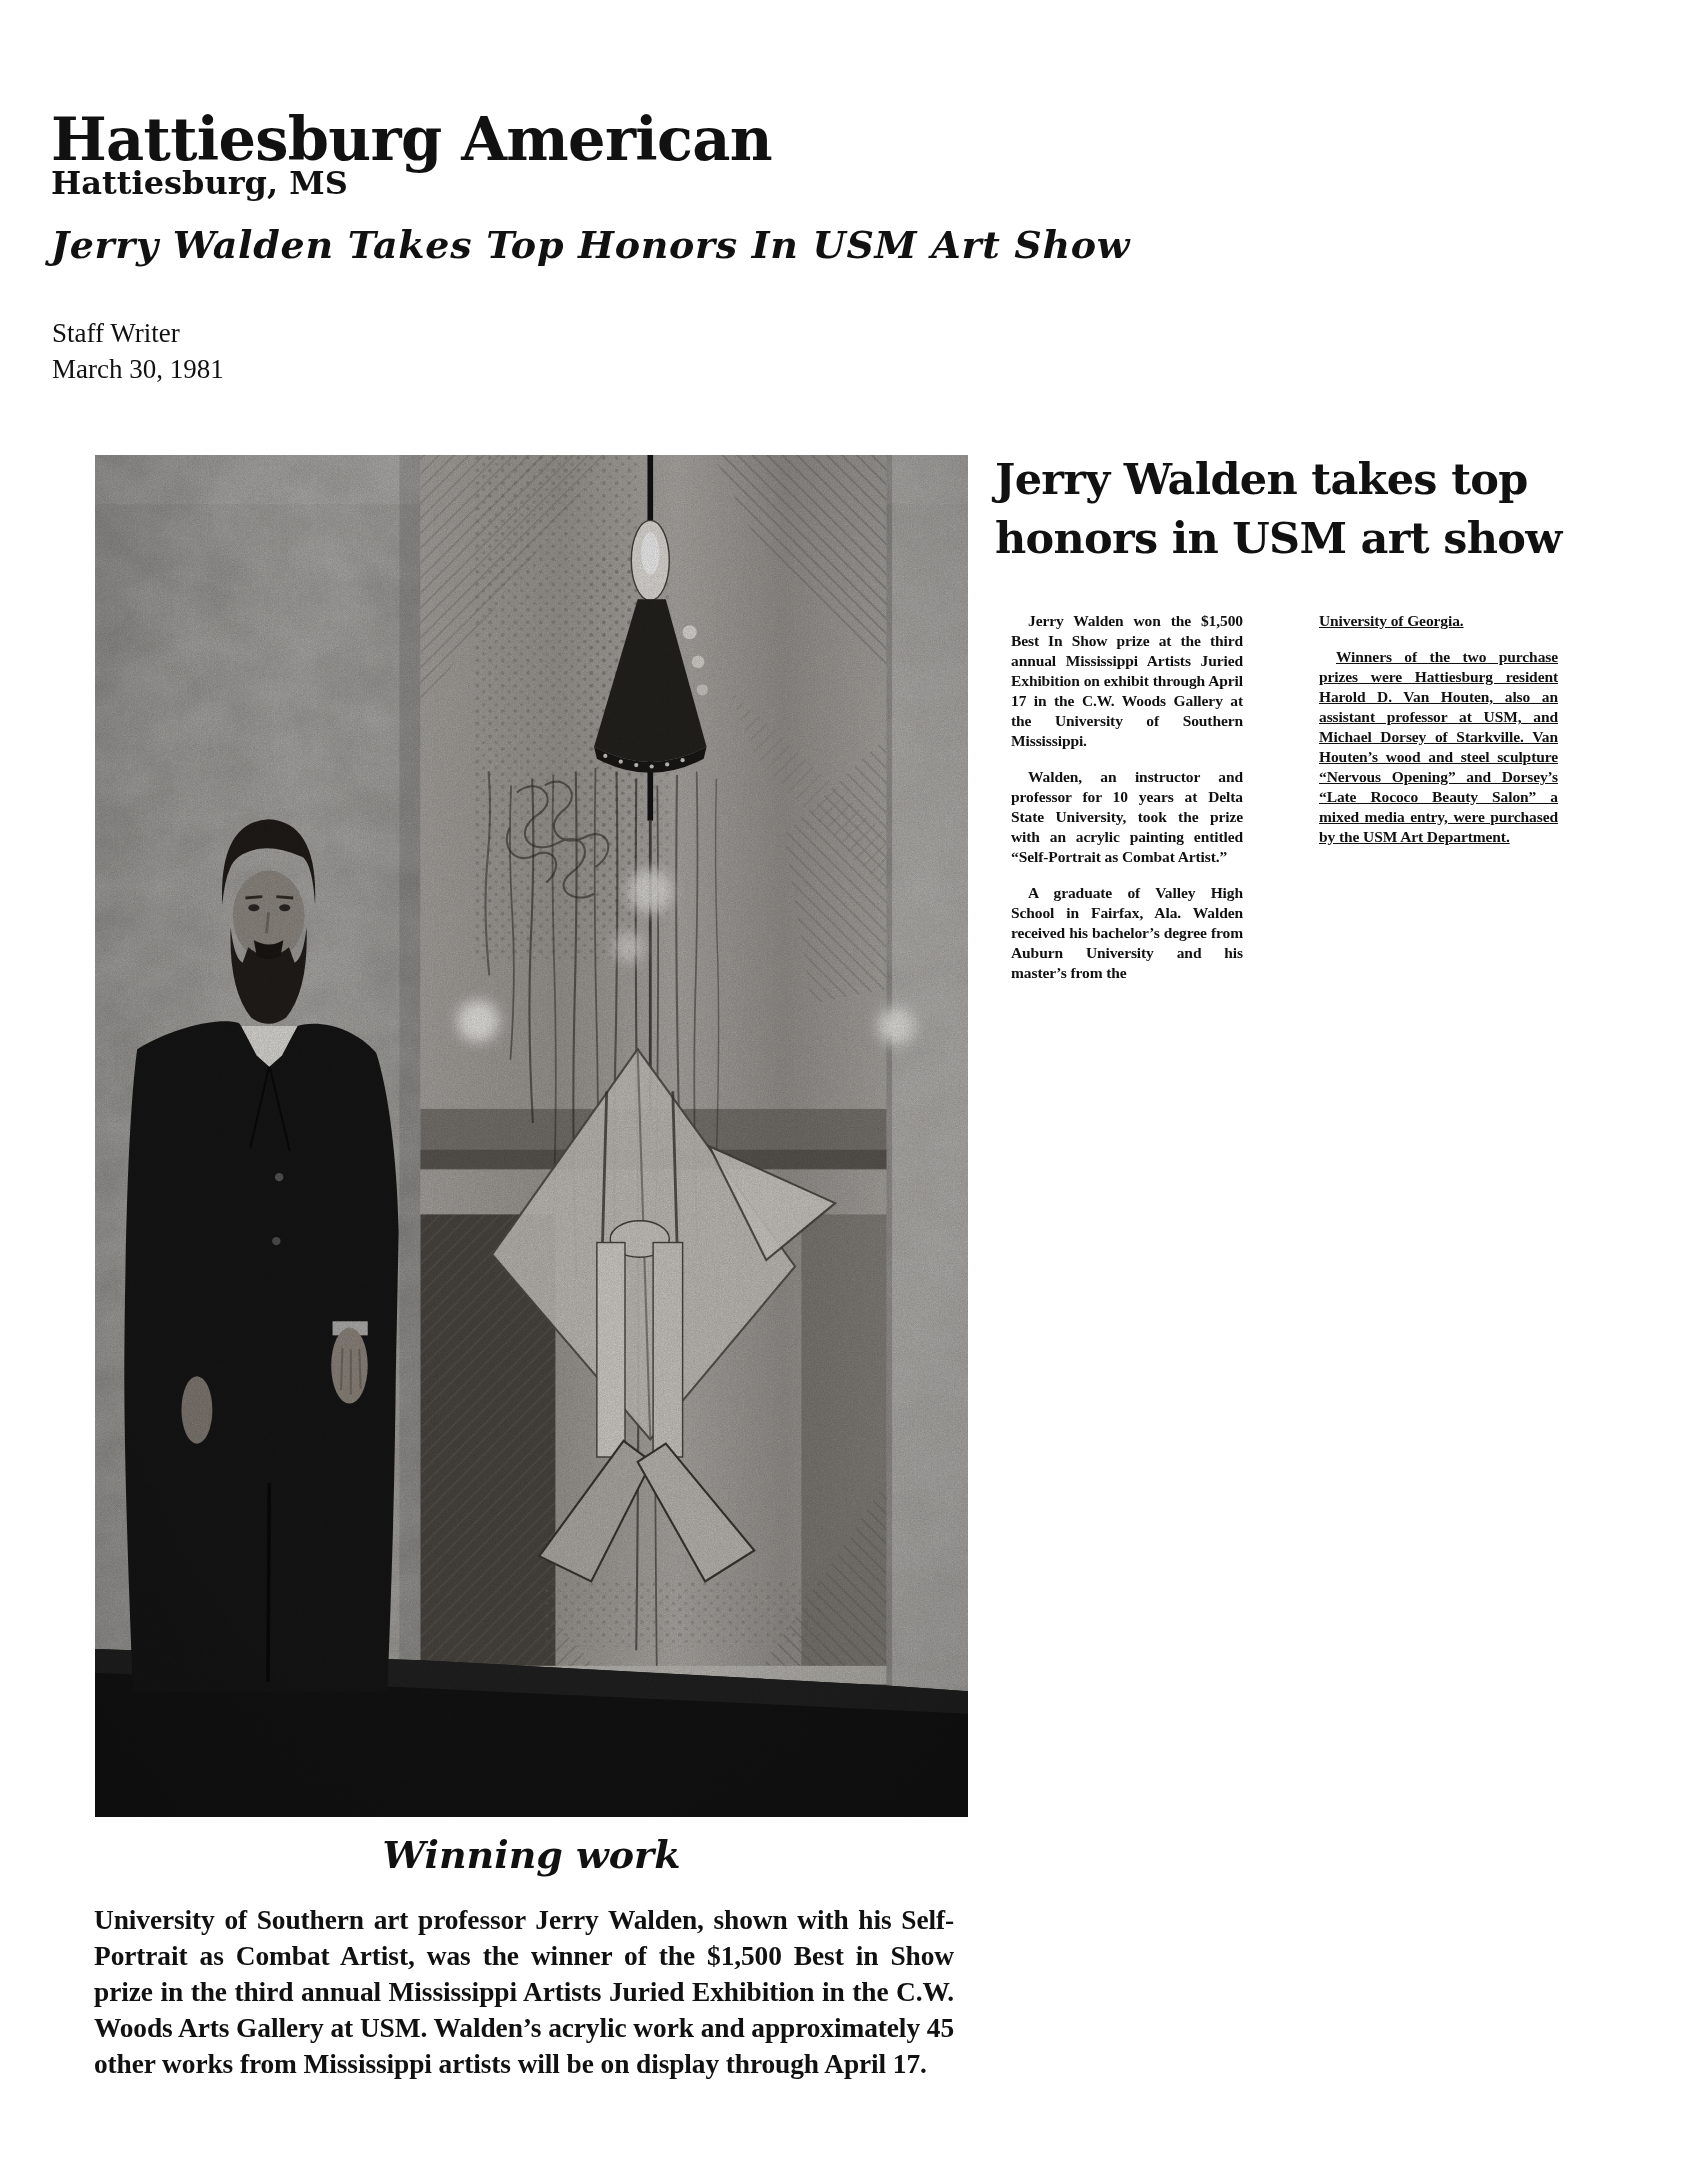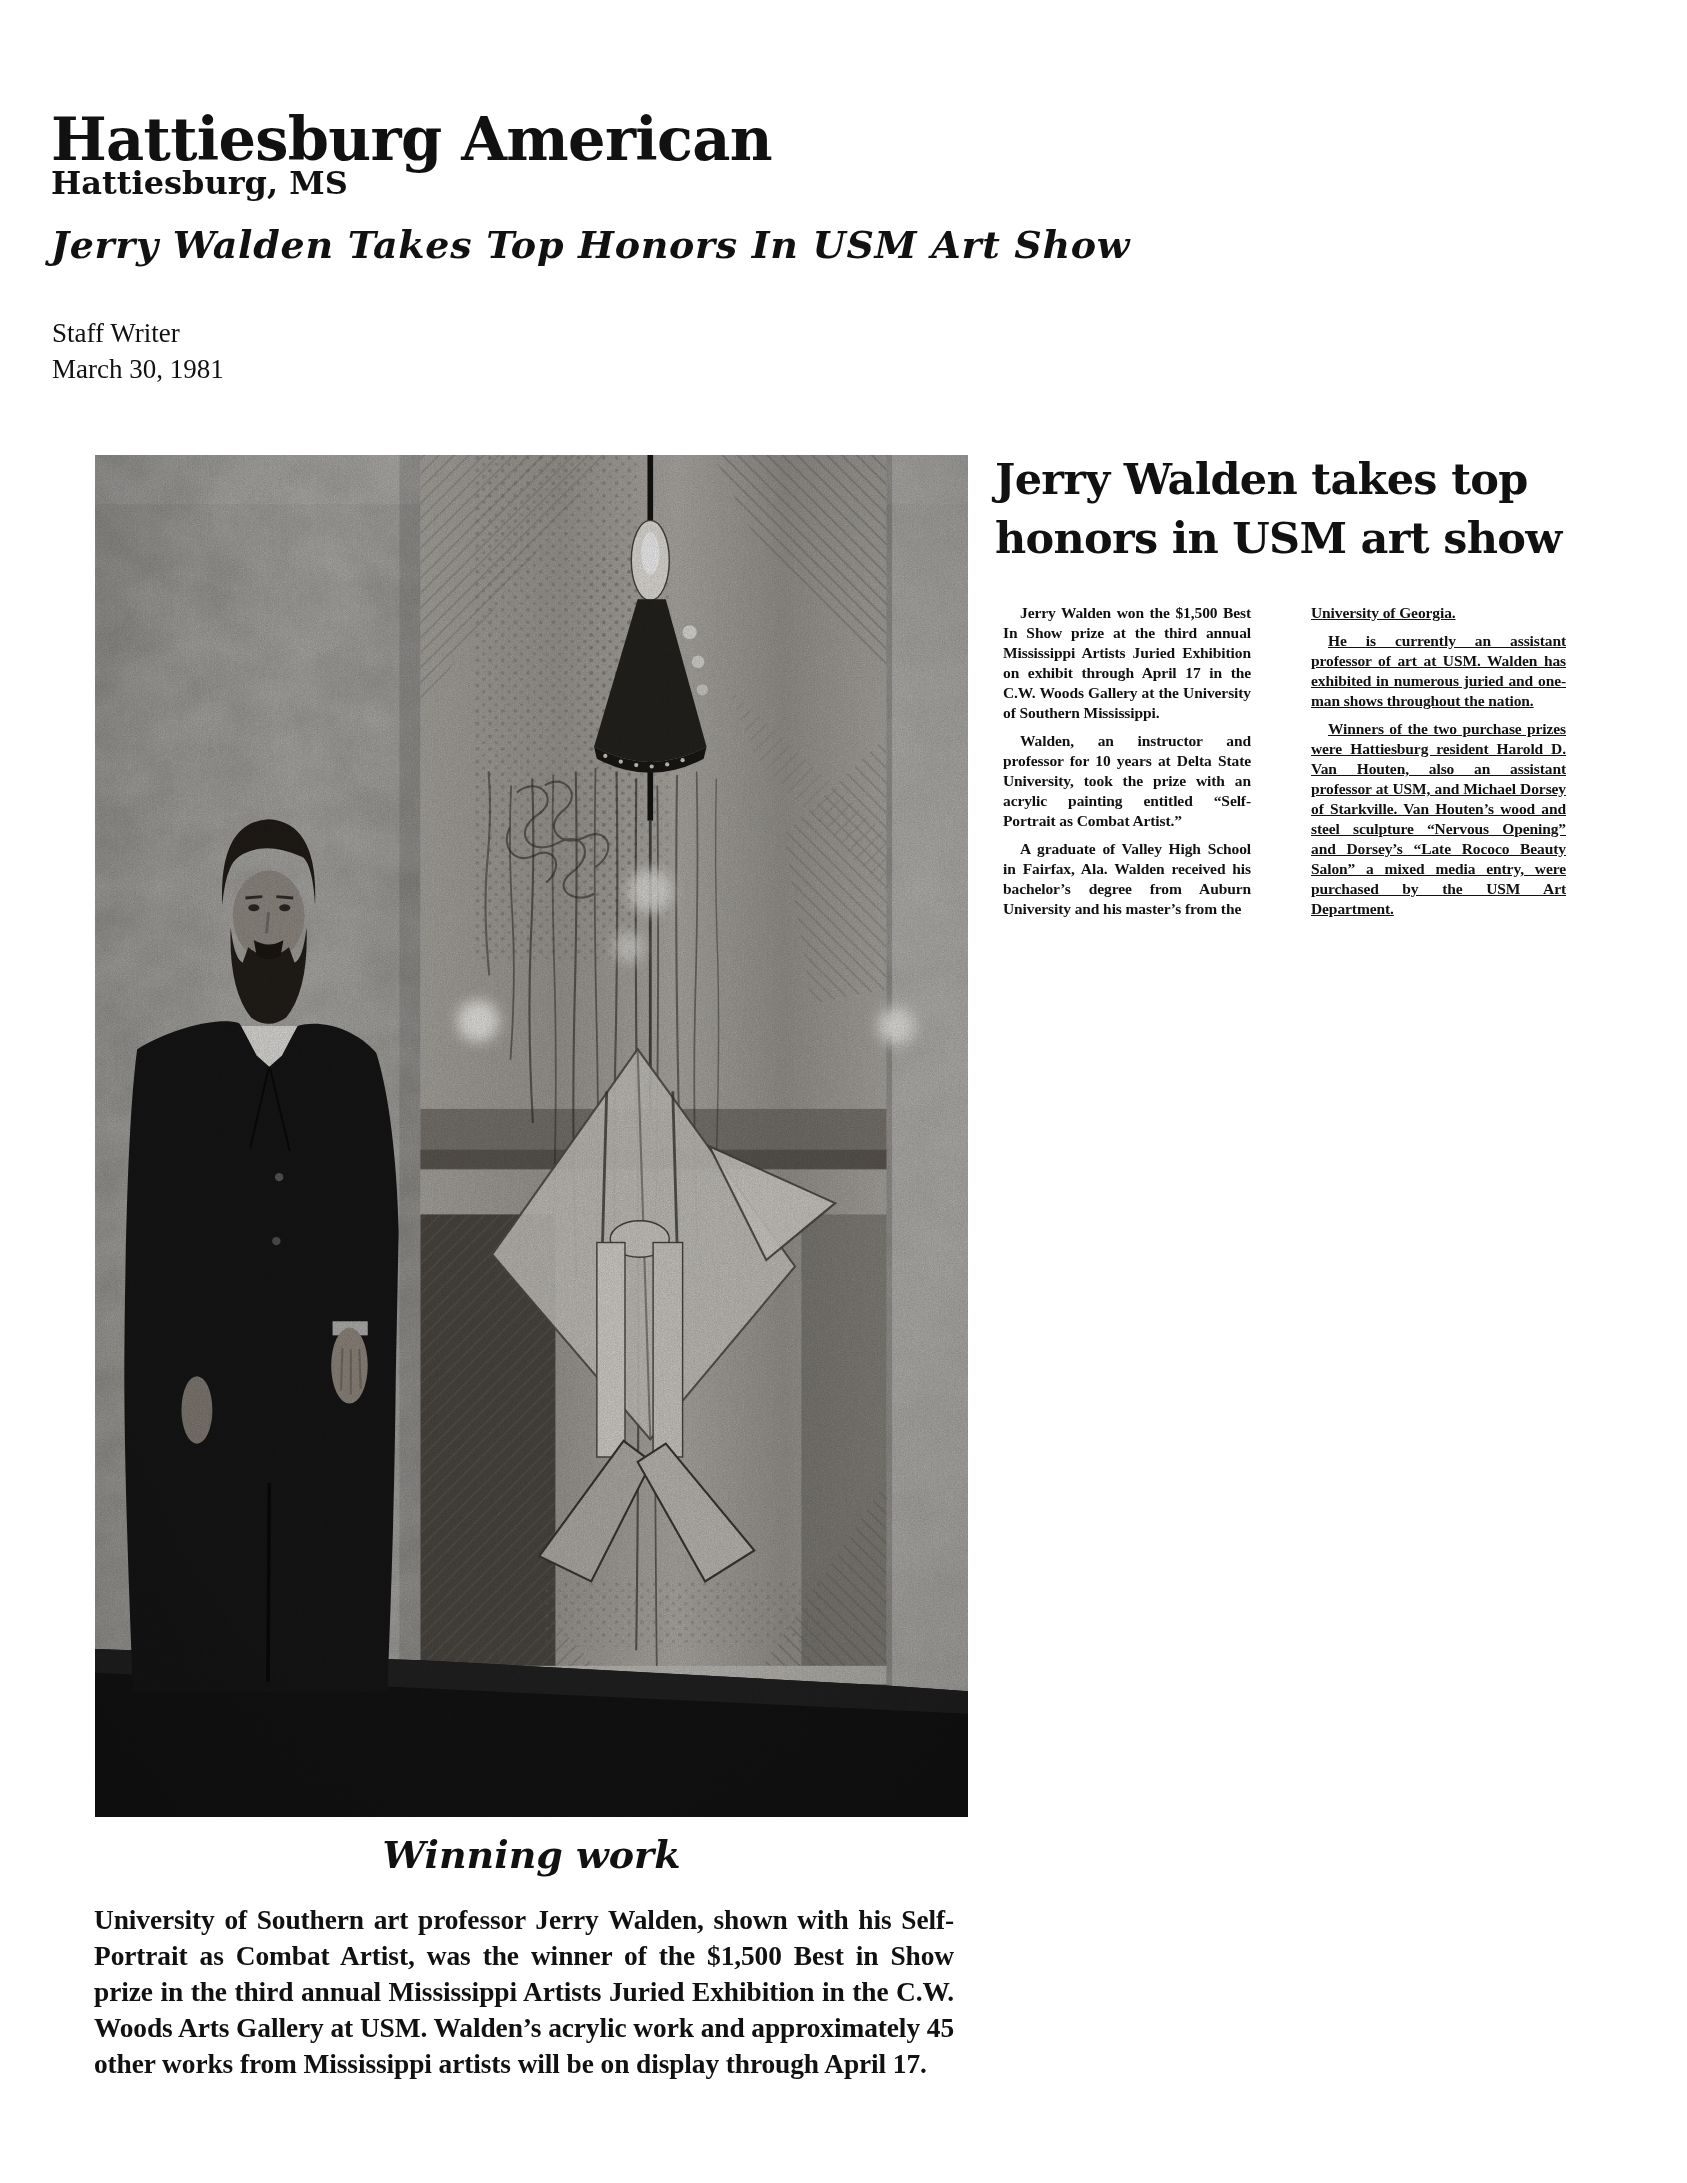--- a/index.html
+++ b/index.html
@@ -45,21 +45,21 @@
     font-weight:700;
     font-size:43px;line-height:59px;letter-spacing:-0.7px;
     white-space:nowrap;
   }
   .clip-cols{
     display:flex;gap:44px;margin-top:27px;
   }
   .clip-col{width:264px;}
   .clip-col.right{width:271px;text-decoration:underline;}
   .clip-col p{
-    margin:8px;text-indent:17px;
+    margin:16px;text-indent:17px;
     font-size:15.5px;line-height:20px;font-weight:700;
     text-align:justify;
     letter-spacing:-0.1px;
   }
   
   .caption-title{
     position:absolute;left:95px;top:1836px;width:873px;
     text-align:center;
     font-family:"DejaVu Serif", serif;
     font-style:italic;font-weight:700;font-size:38px;line-height:1;
@@ -274,21 +274,20 @@
       <div>honors in USM art show</div>
     </div>
     <div class="clip-cols">
       <div class="clip-col">
         <p>Jerry Walden won the $1,500 Best In Show prize at the third annual Mississippi Artists Juried Exhibition on exhibit through April 17 in the C.W. Woods Gallery at the University of Southern Mississippi.</p>
         <p>Walden, an instructor and professor for 10 years at Delta State University, took the prize with an acrylic painting entitled “Self-Portrait as Combat Artist.”</p>
         <p>A graduate of Valley High School in Fairfax, Ala. Walden received his bachelor’s degree from Auburn University and his master’s from the</p>
       </div>
       <div class="clip-col right">
         <p style="text-indent:0;">University of Georgia.</p>
-        <p>He is currently an assistant professor of art at USM. Walden has exhibited in numerous juried and one-man shows throughout the nation.</p>
         <p>Winners of the two purchase prizes were Hattiesburg resident Harold D. Van Houten, also an assistant professor at USM, and Michael Dorsey of Starkville. Van Houten’s wood and steel sculpture “Nervous Opening” and Dorsey’s “Late Rococo Beauty Salon” a mixed media entry, were purchased by the USM Art Department.</p>
       </div>
     </div>
   </div>
 
   <div class="caption-title">Winning work</div>
   <div class="caption-body">University of Southern art professor Jerry Walden, shown with his Self-Portrait as Combat Artist, was the winner of the $1,500 Best in Show prize in the third annual Mississippi Artists Juried Exhibition in the C.W. Woods Arts Gallery at USM. Walden’s acrylic work and approximately 45 other works from Mississippi artists will be on display through April 17.</div>
 
 </div>
 

